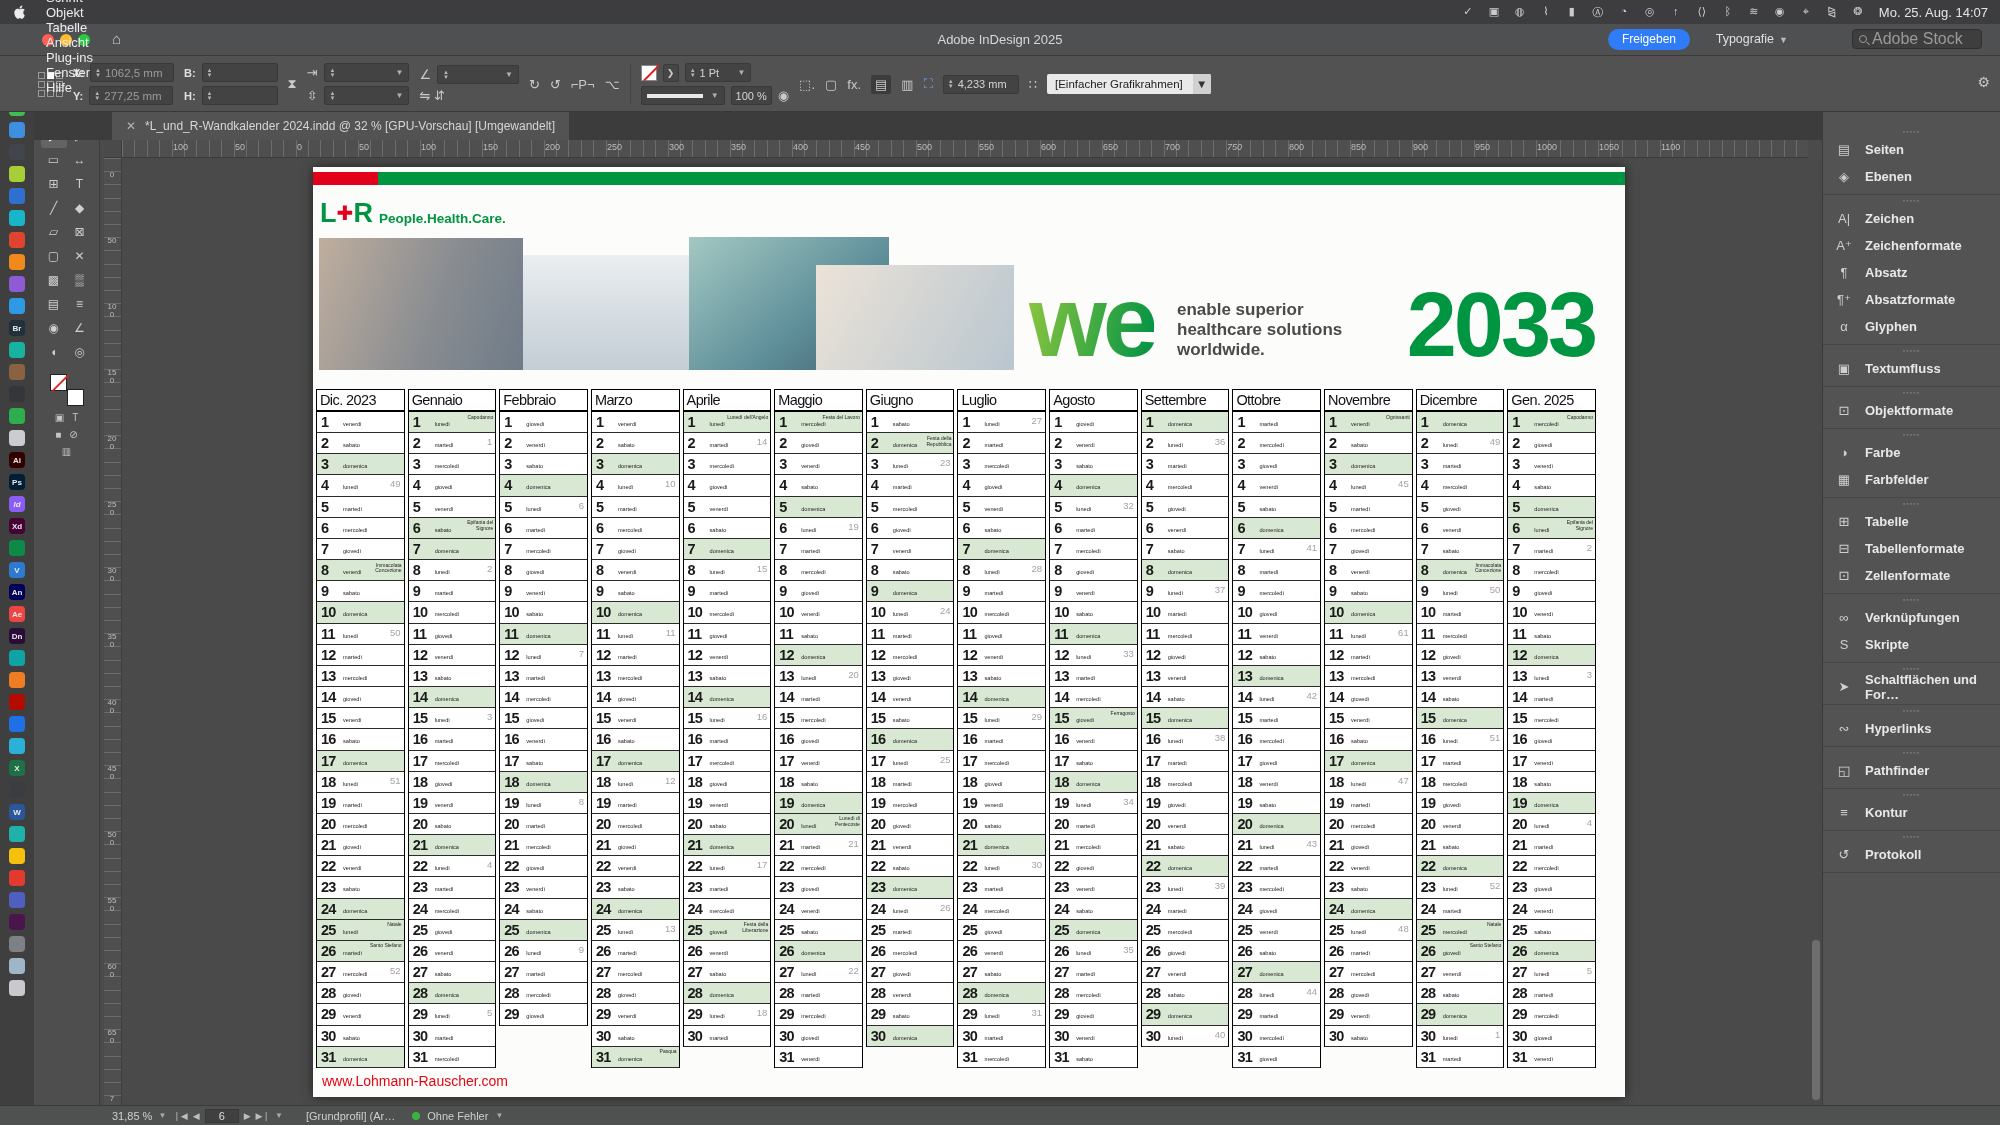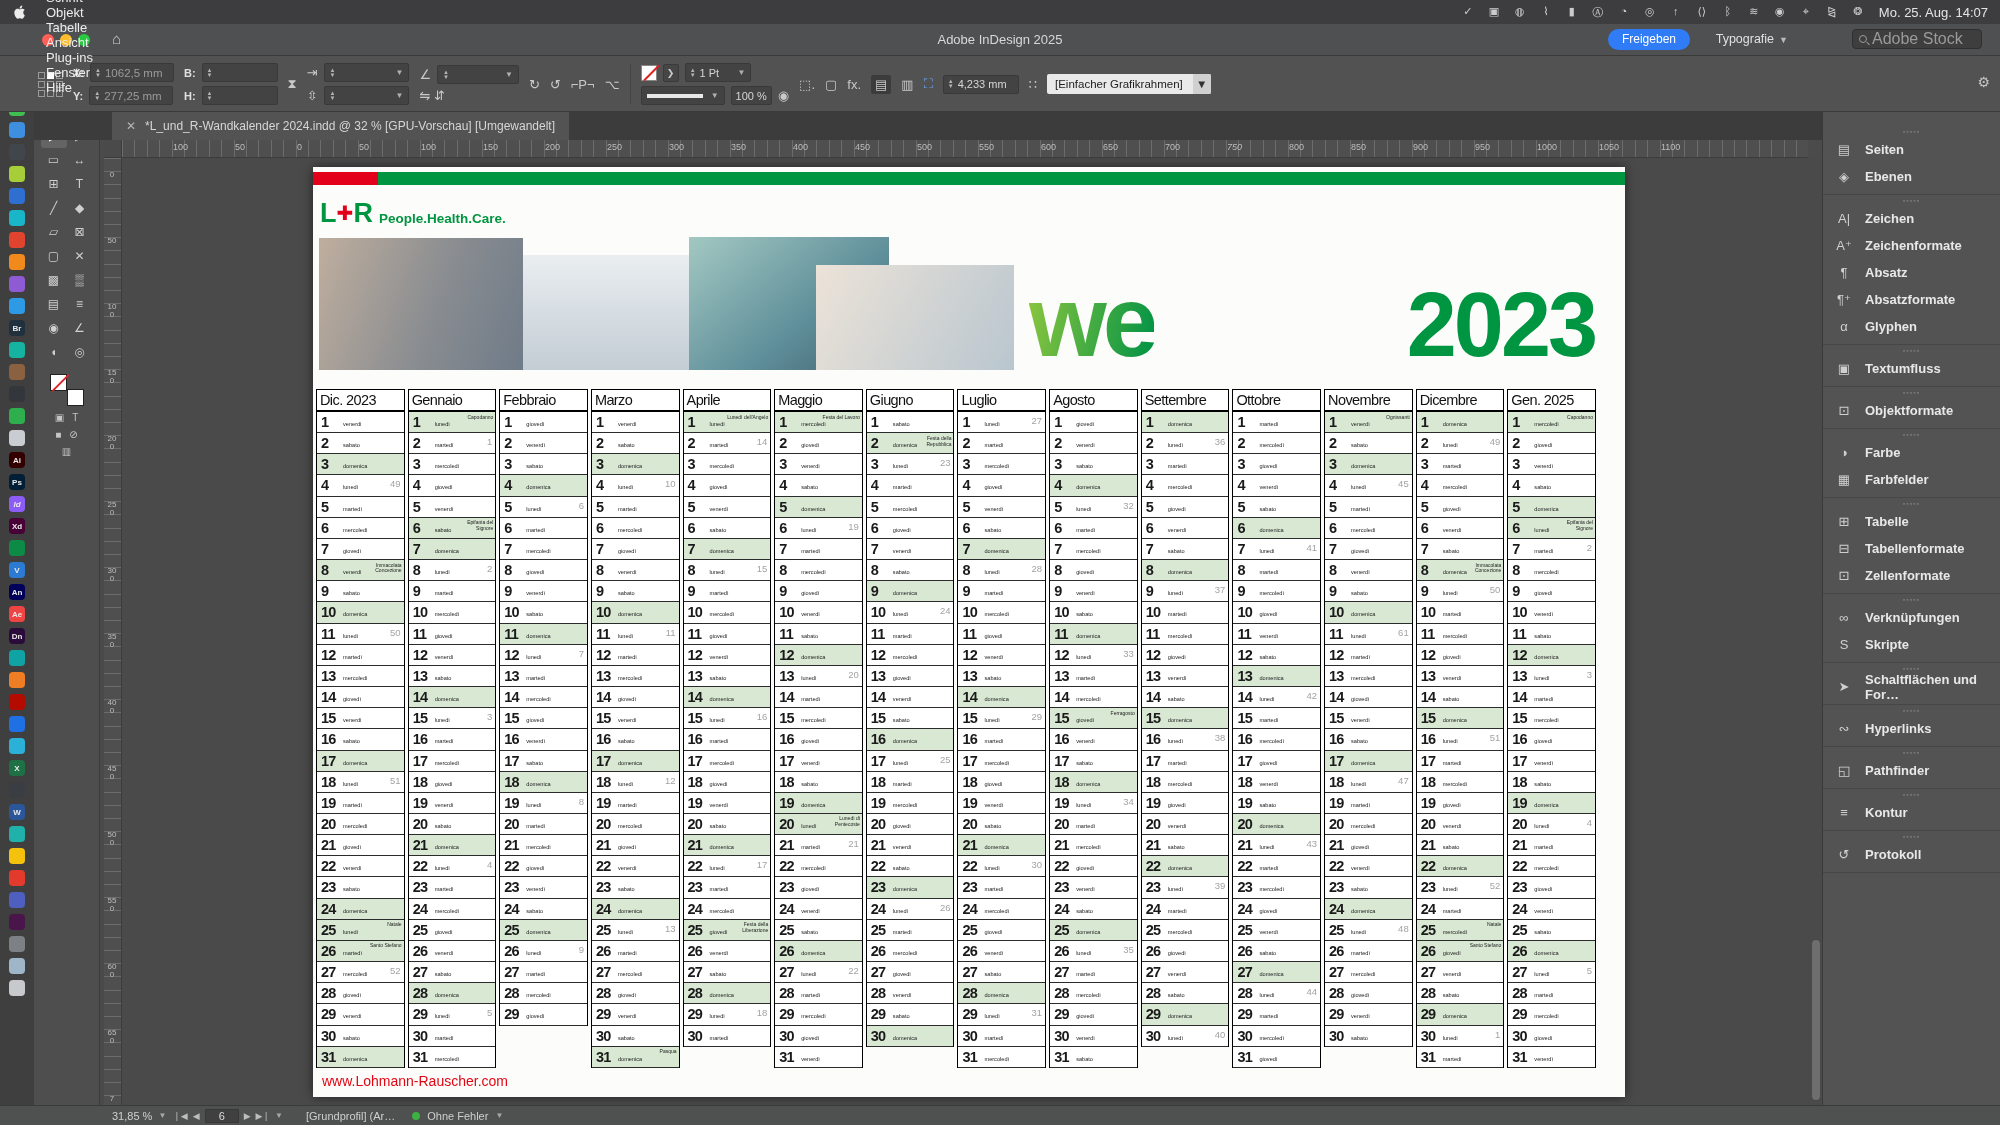--- a/index.html
+++ b/index.html
@@ -528,21 +528,24 @@
         <span>L</span>
           <span class="cross">✚</span>
           <span>R</span>
       </div>
       <div class="brand-line">People.Health.Care.</div>
       <div class="photo p1"></div>
       <div class="photo p2"></div>
       <div class="photo p3"></div>
       <div class="photo p4"></div>
       <div class="we-word">we</div>
-      <div class="year-word">2023</div>
+      <div class="we-caption">enable superior
+healthcare solutions
+worldwide.</div>
+      <div class="year-word">2033</div>
       <div class="cal">
           <div class="month-col">
             <div class="month-head">Dic. 2023</div>
             <div class="day">
               <span class="num">1</span>
               <span class="wd">venerdì</span>
             </div>
             <div class="day">
               <span class="num">2</span>
               <span class="wd">sabato</span>

